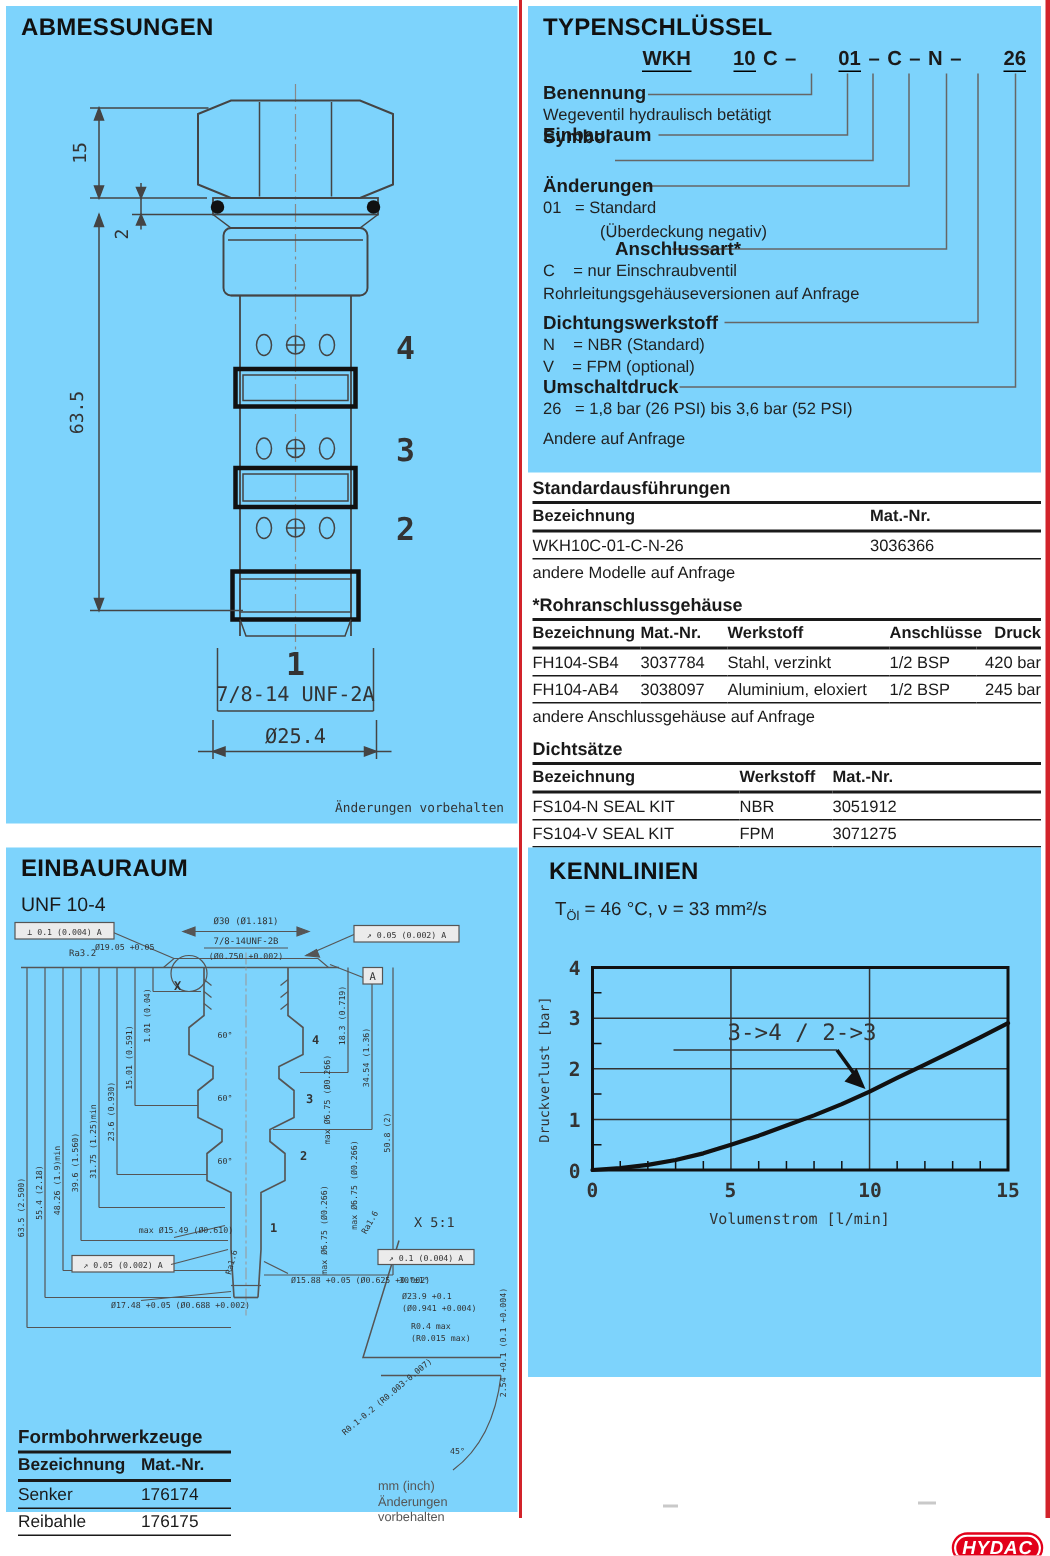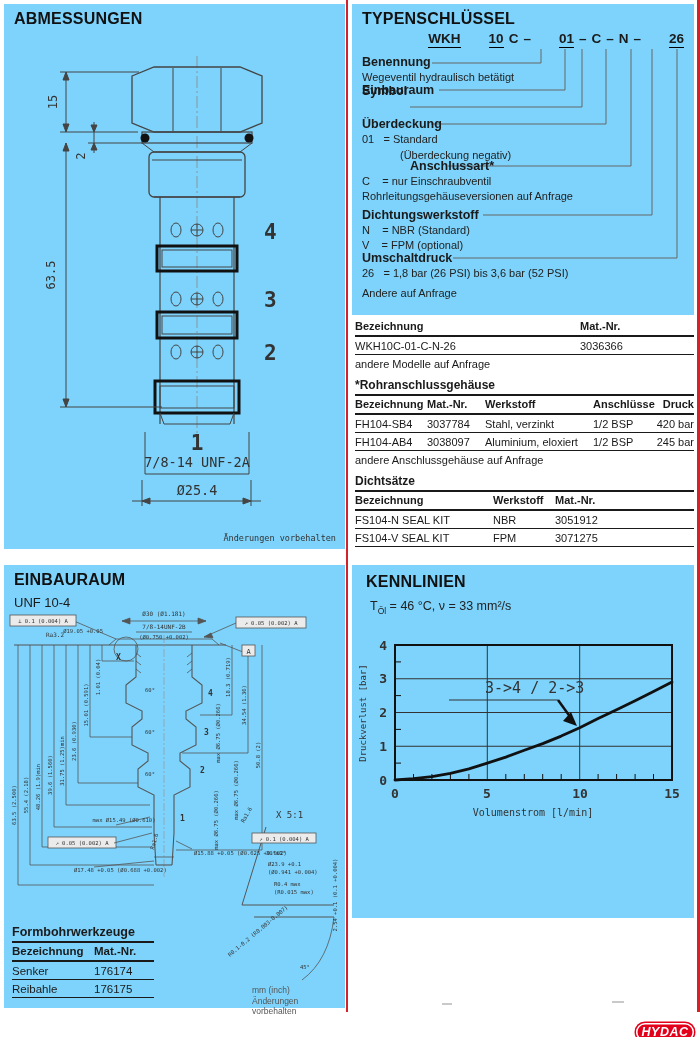--- a/index.html
+++ b/index.html
@@ -20,21 +20,21 @@
   .tables-wrap{position:absolute;left:355px;top:318px;width:339px;}
   .tbl-title{font-weight:bold;font-size:12px;border-bottom:2px solid #1a1a1a;padding-bottom:2px;}
   table.dtable{border-collapse:collapse;width:100%;font-size:11px;table-layout:fixed;}
   table.dtable th{text-align:left;font-weight:bold;border-bottom:2px solid #1a1a1a;padding:2px 0 3px;}
   table.dtable td{border-bottom:1.5px solid #1a1a1a;padding:2.5px 0;overflow:hidden;white-space:nowrap;}
   .tnote{font-size:11px;padding:3px 0 8px;}
   
   .cond{font-size:12.5px;color:#222;}
   .cond sub{font-size:8.5px;}
   
-  .tools{position:absolute;left:8px;top:360px;width:142px;}
+  .tools{position:absolute;left:8px;top:386px;width:142px;}
   
   svg text{font-family:"DejaVu Sans Mono",monospace;fill:#333;}
   .footmark{position:absolute;height:2px;background:#c9c9c9;}
   .hydac-logo{position:absolute;left:636px;top:1023px;width:58px;height:18px;background:#e2001a;
     border-radius:9px;color:#fff;font-weight:bold;font-style:italic;font-size:12.5px;
     text-align:center;line-height:18px;letter-spacing:.5px;box-shadow:inset 0 0 0 1.5px #fff,0 0 0 1.5px #e2001a;}
 </style>
 </head>
 <body>
 
@@ -159,35 +159,36 @@
       <polyline points="96,162 279,162 279,45"></polyline>
       <polyline points="131,211 300,211 300,45"></polyline>
       <polyline points="101,254 325,254 325,45"></polyline>
     </g>
   </svg>
 
   <div class="t-label" style="top:51px;">Benennung</div>
   <div class="t-line" style="top:67px;">Wegeventil hydraulisch betätigt</div>
   <div class="t-label" style="top:79px;">Einbauraum</div>
   <div class="t-label" style="top:80px;">Symbol</div>
-  <div class="t-label" style="top:113px;">Überdeckung</div>
+  <div class="t-label" style="top:113px;">Änderungen</div>
   <div class="t-line" style="top:129px;">01   = Standard</div>
   <div class="t-line" style="top:145px;left:48px;">(Überdeckung negativ)</div>
   <div class="t-label" style="top:155px;margin-left:48px;">Anschlussart*</div>
   <div class="t-line" style="top:171px;">C    = nur Einschraubventil</div>
   <div class="t-line" style="top:186px;">Rohrleitungsgehäuseversionen auf Anfrage</div>
   <div class="t-label" style="top:204px;">Dichtungswerkstoff</div>
   <div class="t-line" style="top:220px;">N    = NBR (Standard)</div>
   <div class="t-line" style="top:235px;">V    = FPM (optional)</div>
   <div class="t-label" style="top:247px;">Umschaltdruck</div>
   <div class="t-line" style="top:263px;">26   = 1,8 bar (26 PSI) bis 3,6 bar (52 PSI)</div>
   <div class="t-line" style="top:283px;">Andere auf Anfrage</div>
 </div>
 
 <div class="tables-wrap">
+  <div class="tbl-title">Standardausführungen</div>
   <table class="dtable">
     <colgroup>
         <col style="width:225px">
         <col>
       </colgroup>
     <tbody>
         <tr>
       <th>Bezeichnung</th>
       <th>Mat.-Nr.</th>
     </tr>

